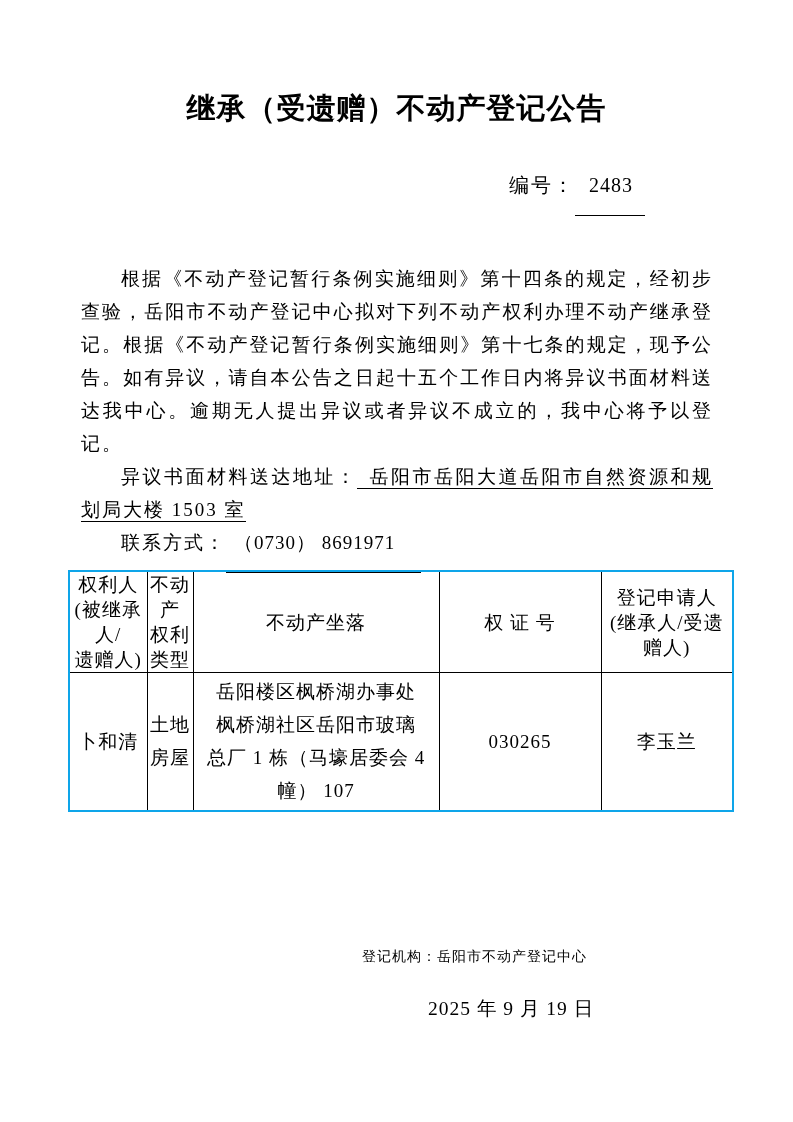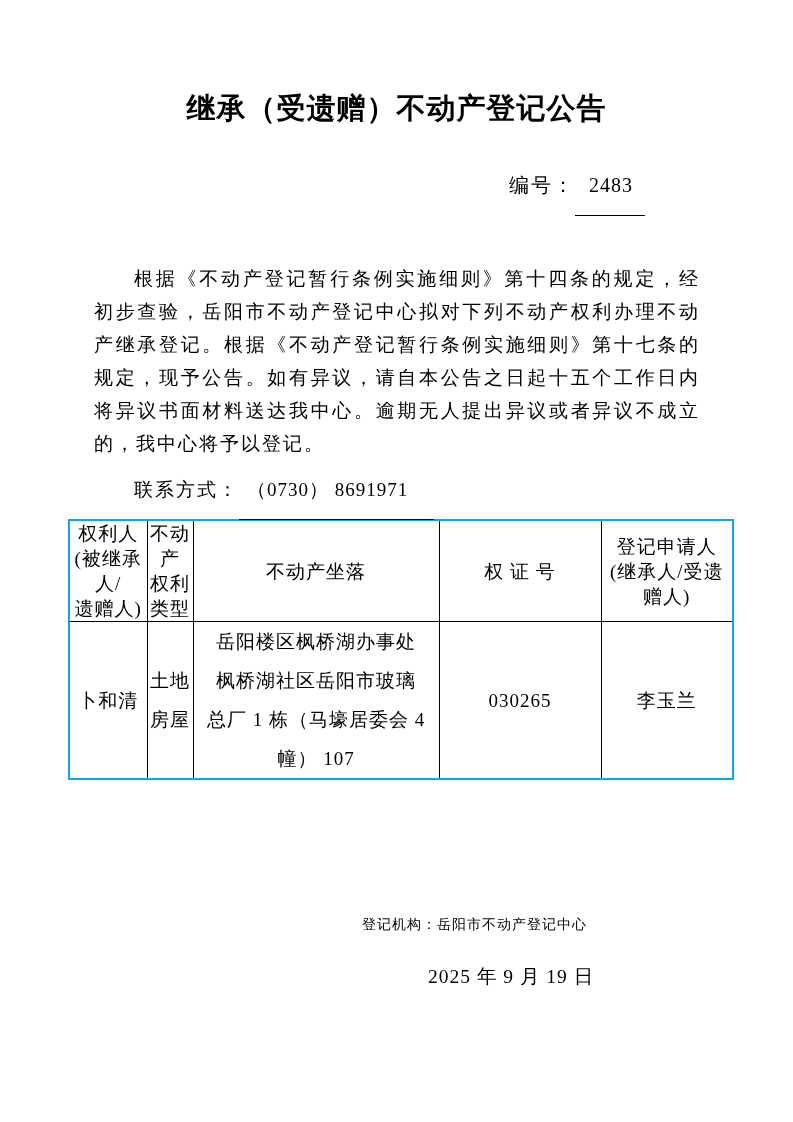--- a/index.html
+++ b/index.html
@@ -37,21 +37,21 @@
     letter-spacing: 1px;
   }
   .body-text {
     margin: 46px 80px 0 81px;
     font-size: 19px;
     line-height: 33px;
     letter-spacing: 2px;
     text-align: justify;
     text-justify: inter-character;
   }
-  .body-text p { margin: 13px; text-indent: 2.1em; }
+  .body-text p { margin: 0; text-indent: 2.1em; }
   .u-line {
     border-bottom: 1.5px solid #000;
     padding-bottom: 1px;
   }
   .addr-value { padding-left: 12px; }
   .phone-value { padding: 0 26px 19px 8px; letter-spacing: 1px; }
   table.prop-table {
     border-collapse: collapse;
     margin: 11px 7px 0 68px;
     table-layout: fixed;
@@ -64,21 +64,21 @@
     text-align: center;
     vertical-align: middle;
     font-size: 19px;
     white-space: pre-line;
     padding: 0 2px;
     letter-spacing: 1px;
   }
   .prop-table thead tr { height: 75px; }
   .prop-table thead th { line-height: 25px; }
   .prop-table tbody tr { height: 138px; }
-  .prop-table tbody td { line-height: 39px; }
+  .prop-table tbody td { line-height: 33px; }
   .col-holder  { width: 78px; }
   .col-type    { width: 46px; }
   .col-located { width: 246px; }
   .col-cert    { width: 162px; }
   .col-applic  { width: 132px; }
   .footer-agency {
     margin: 133px 0 0 362px;
     font-size: 14px;
     line-height: 24px;
     letter-spacing: 1px;
@@ -97,20 +97,21 @@
 <div class="page">
 
   <h1 class="doc-title">继承（受遗赠）不动产登记公告</h1>
 
   <div class="doc-number">
     <span>编号：</span><span class="num-value">2483</span>
   </div>
 
   <div class="body-text">
     <p>根据《不动产登记暂行条例实施细则》第十四条的规定，经初步查验，岳阳市不动产登记中心拟对下列不动产权利办理不动产继承登记。根据《不动产登记暂行条例实施细则》第十七条的规定，现予公告。如有异议，请自本公告之日起十五个工作日内将异议书面材料送达我中心。逾期无人提出异议或者异议不成立的，我中心将予以登记。</p>
+    <p><span>异议书面材料送达地址：</span><span class="u-line addr-value">岳阳市岳阳大道岳阳市自然资源和规划局大楼 1503 室</span></p>
     <p><span>联系方式：</span><span class="u-line phone-value">（0730） 8691971</span></p>
   </div>
 
   <table class="prop-table">
     <colgroup>
       <col class="col-holder">
       <col class="col-type">
       <col class="col-located">
       <col class="col-cert">
       <col class="col-applic">

